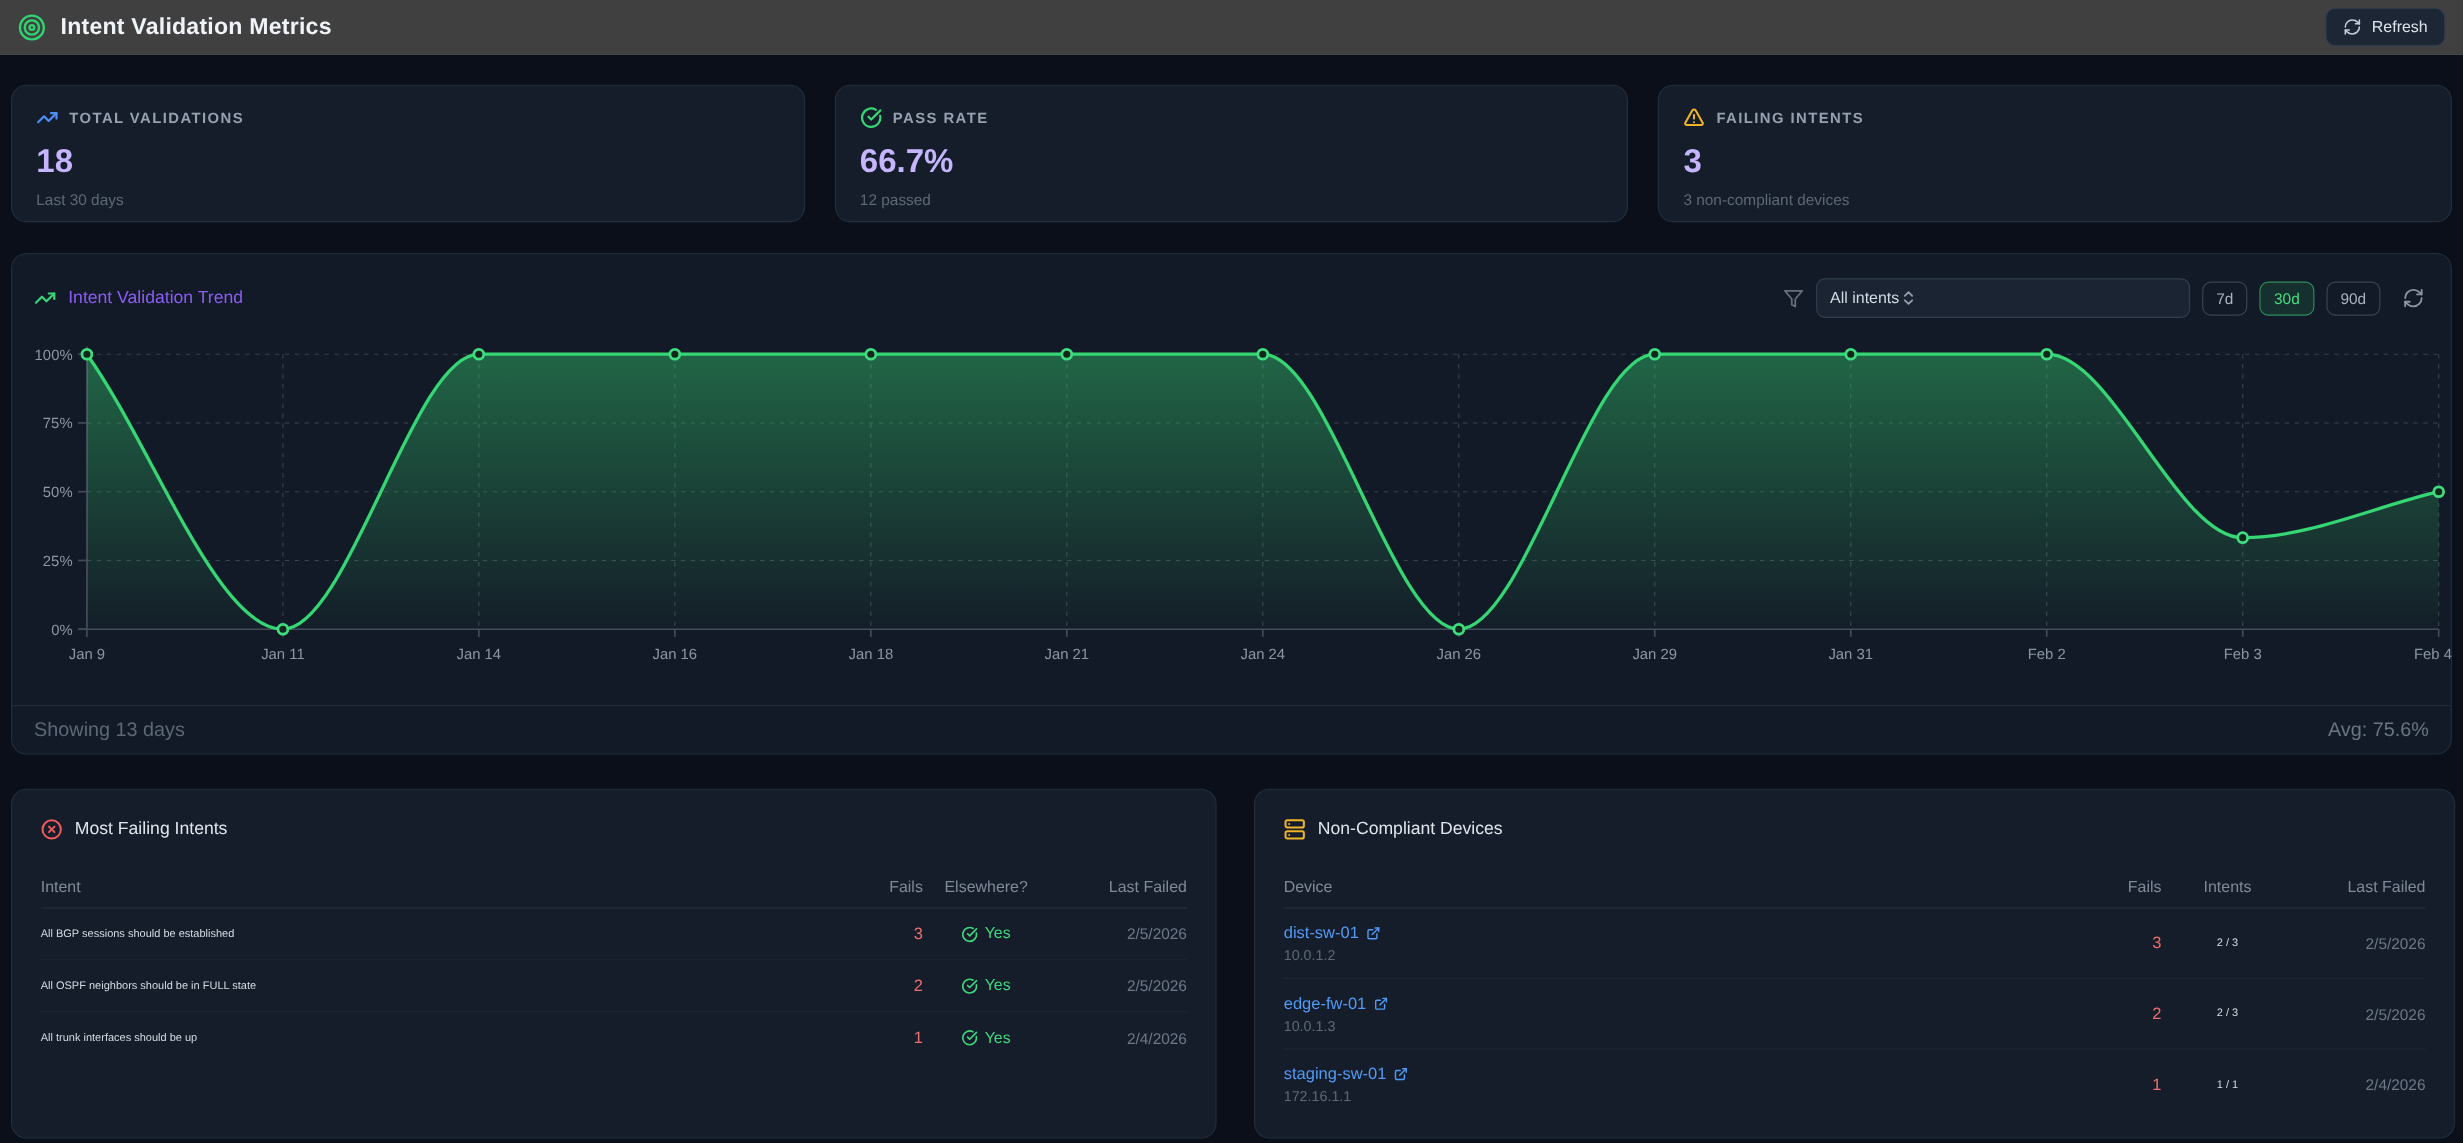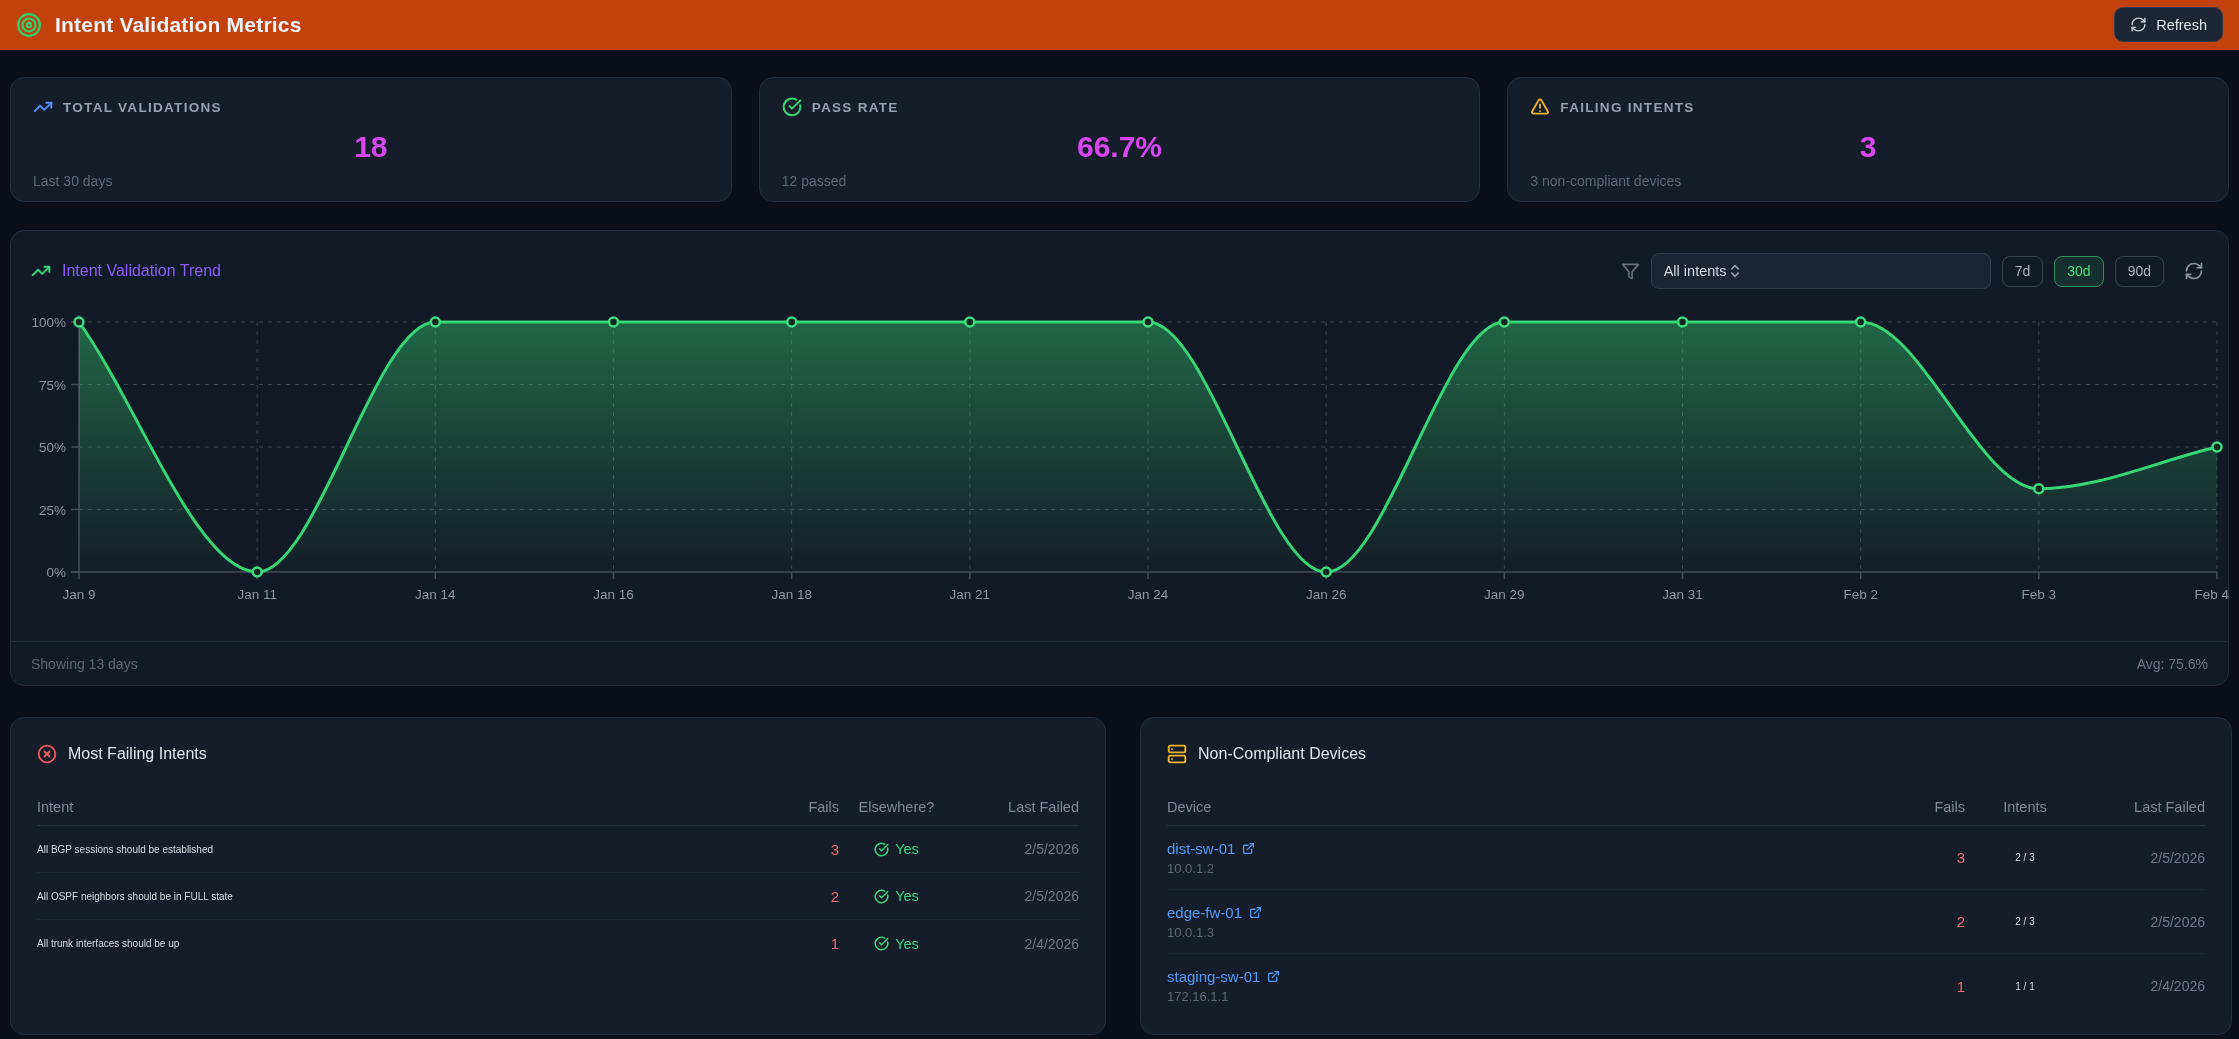--- a/index.html
+++ b/index.html
@@ -9,42 +9,42 @@
     font-family:"Liberation Sans", sans-serif;
     color:#e5eaf0;
     position:relative;
     overflow:hidden;
   }
   svg.ic { display:block; }
 
   
   .topbar {
     position:absolute; top:0; left:0; width:2239px; height:50px;
-    background:#c2410c; border-bottom:1px solid rgba(148,163,184,.08);
+    background:#404040; border-bottom:1px solid rgba(148,163,184,.08);
     display:flex; align-items:center; padding:0 16px;
   }
   .topbar .target { color:#2fd36f; margin-right:13px; }
   .app-title { font-size:21px; font-weight:700; color:#f0f4f8; letter-spacing:.2px; }
   .refresh-btn {
     margin-left:auto; display:flex; align-items:center; gap:9px;
     background:#1c2634; border:1px solid #313d4e; border-radius:9px;
     color:#dde3ea; font-size:14.5px; padding:8px 15px; cursor:pointer;
     font-family:inherit;
   }
   .refresh-btn .ic { color:#c6cfd8; }
 
   
   .stats { position:absolute; top:77px; left:10px; width:2219px; display:flex; gap:27px; }
   .card {
     flex:1; height:125px; background:#151d2b; border:1px solid #242e3d;
     border-radius:14px; padding:19px 22px;
   }
   .card-label-row { display:flex; align-items:center; gap:10px; }
   .card-label { font-size:13.5px; font-weight:600; color:#95a1af; letter-spacing:1.3px; }
-  .card-value { font-size:30px; font-weight:700; color:#d946ef; margin-top:13px;text-align:center; }
+  .card-value { font-size:30px; font-weight:700; color:#c4b5fd; margin-top:13px; }
   .card-sub { font-size:14px; color:#5c6876; margin-top:9px; }
   .ic-blue { color:#4f8ef7; } .ic-green { color:#35d673; } .ic-amber { color:#f0b429; }
   .ic-red { color:#ef5a5a; }
 
   
   .chart-panel {
     position:absolute; top:230px; left:10px; width:2219px; height:456px;
     background:#131a27; border:1px solid #232d3c; border-radius:14px;
     display:flex; flex-direction:column;
   }
@@ -64,21 +64,21 @@
     border:1px solid #3a4554; color:#a9b3bf; font-size:14px; cursor:pointer;
     font-family:inherit;
   }
   .range-btn.active {
     color:#4ade80; background:rgba(46,204,113,.13); border-color:#2f8f5b;
   }
   .chart-refresh { background:none; border:none; color:#8a95a3; cursor:pointer; padding:4px; margin-left:5px; }
   .plot-wrap { height:330px; position:relative; }
   .chart-footer {
     flex:1; border-top:1px solid #232d3c; display:flex; align-items:center;
-    justify-content:space-between; padding:0 20px; font-size:14px; color:#5c6876;
+    justify-content:space-between; padding:0 20px; font-size:18px; color:#5c6876;
   }
   .chart-footer .avg { color:#6a7584; }
 
   
   .panel {
     position:absolute; top:717px; height:318px; background:#151d2b;
     border:1px solid #242e3d; border-radius:14px; padding:0 26px; overflow:hidden;
   }
   .panel-left { left:10px; width:1096px; }
   .panel-right { left:1140px; width:1092px; }

